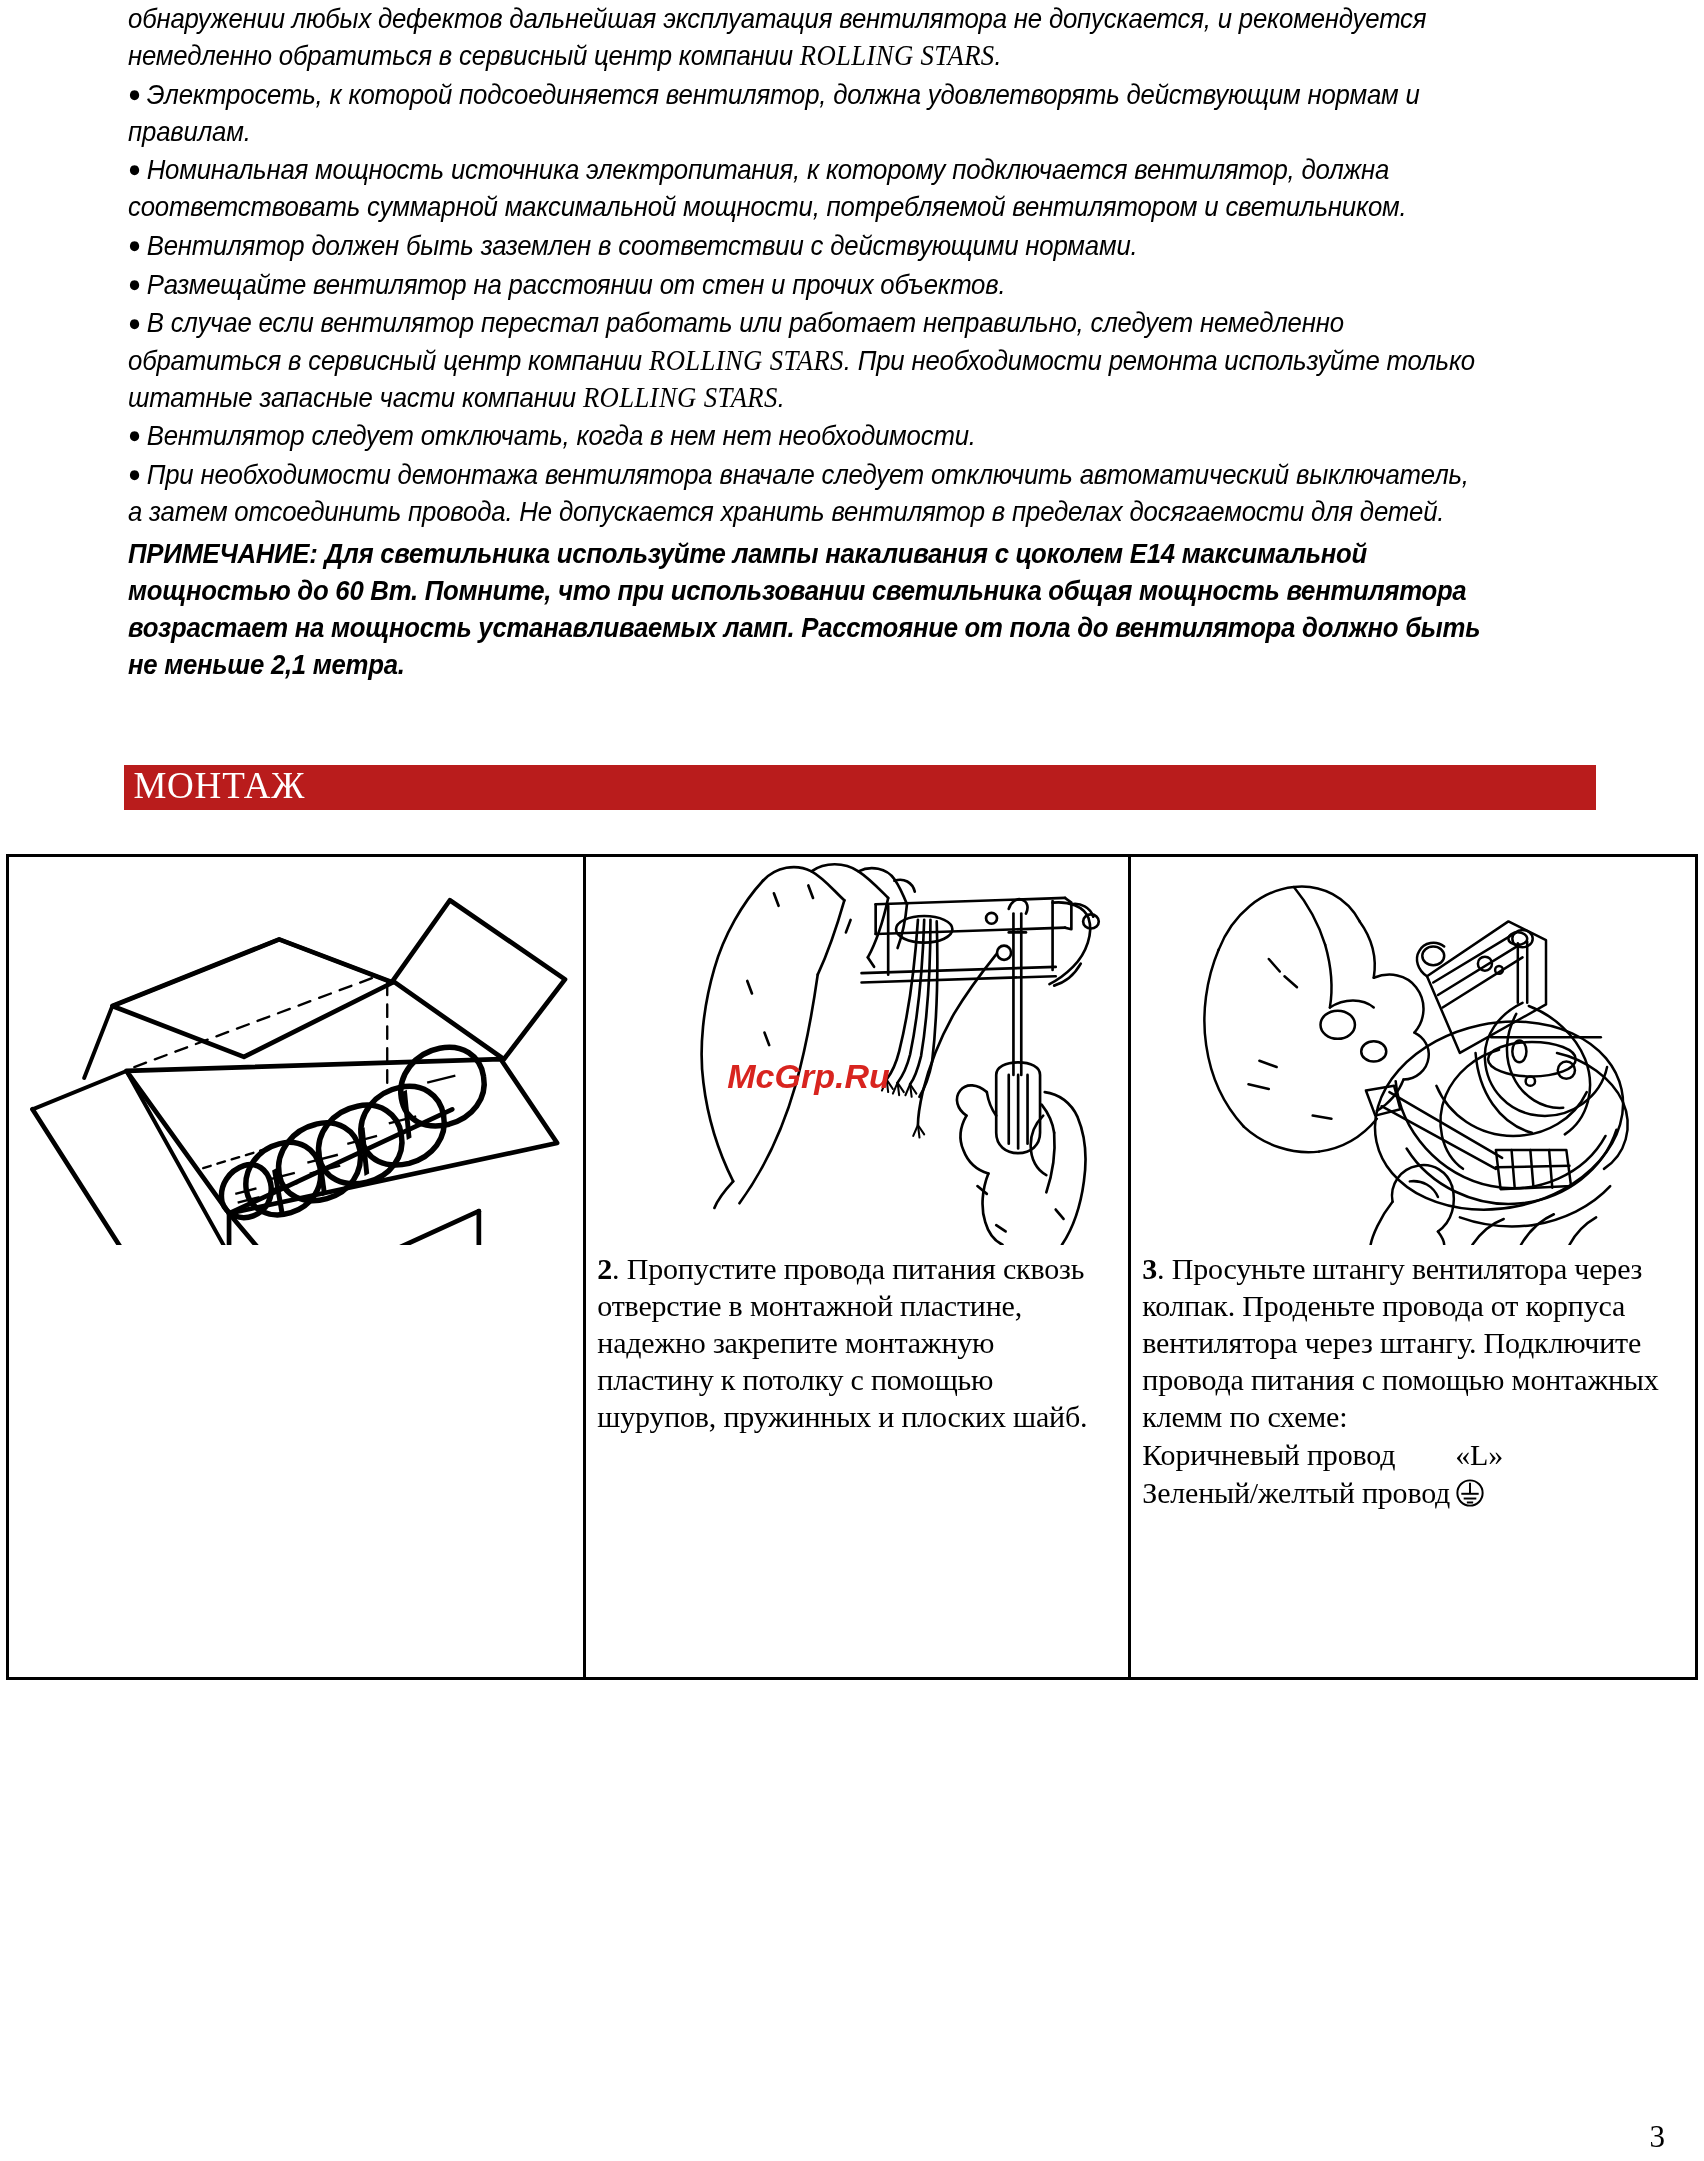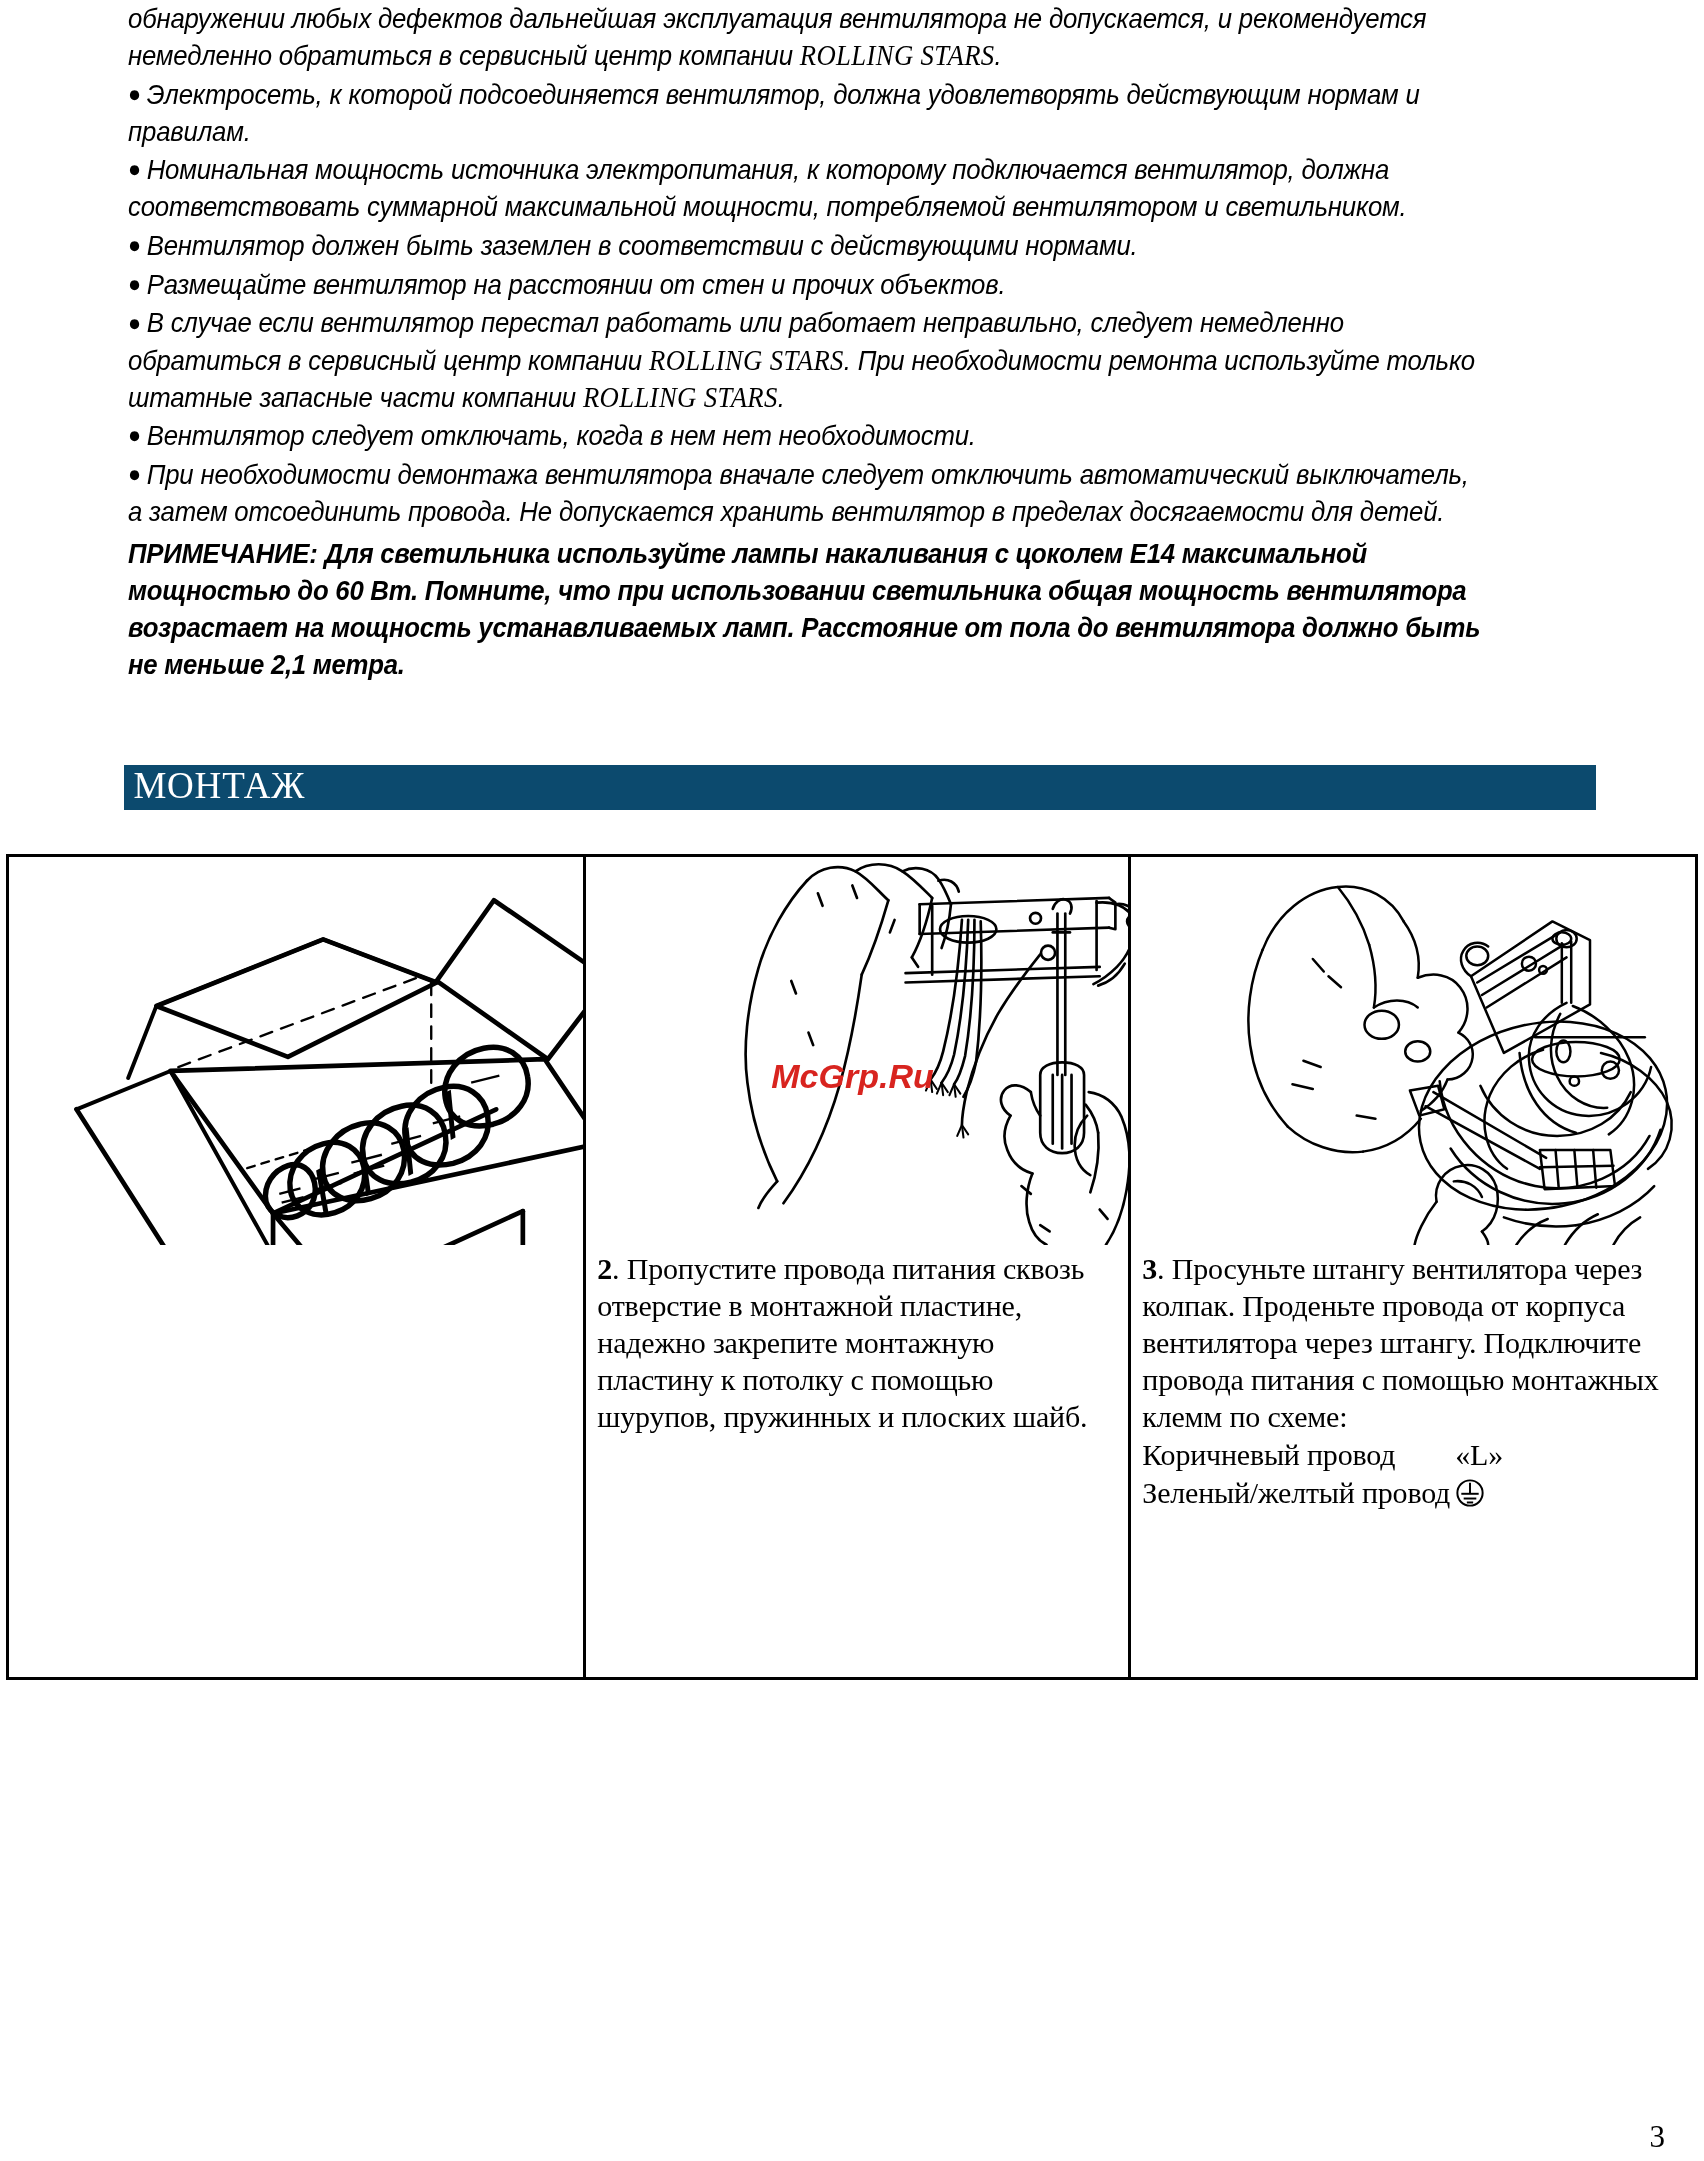--- a/index.html
+++ b/index.html
@@ -58,21 +58,21 @@
     margin: 4.7px 0 0 0;
   }
 
   
   .section-bar {
     position: absolute;
     left: 124px;
     top: 765px;
     width: 1472px;
     height: 45px;
-    background: #0c4a6e;
+    background: #b91c1c;
     color: #ffffff;
     display: flex;
     align-items: center;
   }
   .section-bar-title {
     font-family: "Liberation Serif", serif;
     font-size: 37px;
     line-height: 37px;
     letter-spacing: 0.8px;
     padding-left: 9.4px;
@@ -98,21 +98,20 @@
     position: relative;
     overflow: hidden;
   }
   .step-cell.c1 { width: 574px; }
   .step-cell.c2 { width: 548px; border-left: 3.1px solid #000; border-right: 3.1px solid #000;}
   .step-cell.c3 { flex: 1; border-radius: 8px; }
 
   .illus {
     height: 388px;
     position: relative;
-    margin-left: 44px;
   }
   .illus svg { display: block; }
 
   .caption {
     font-family: "Liberation Serif", serif;
     font-size: 30px;
     line-height: 37px;
     padding: 4.7px 11px 0 11px;
     letter-spacing: -0.2px;
   }

